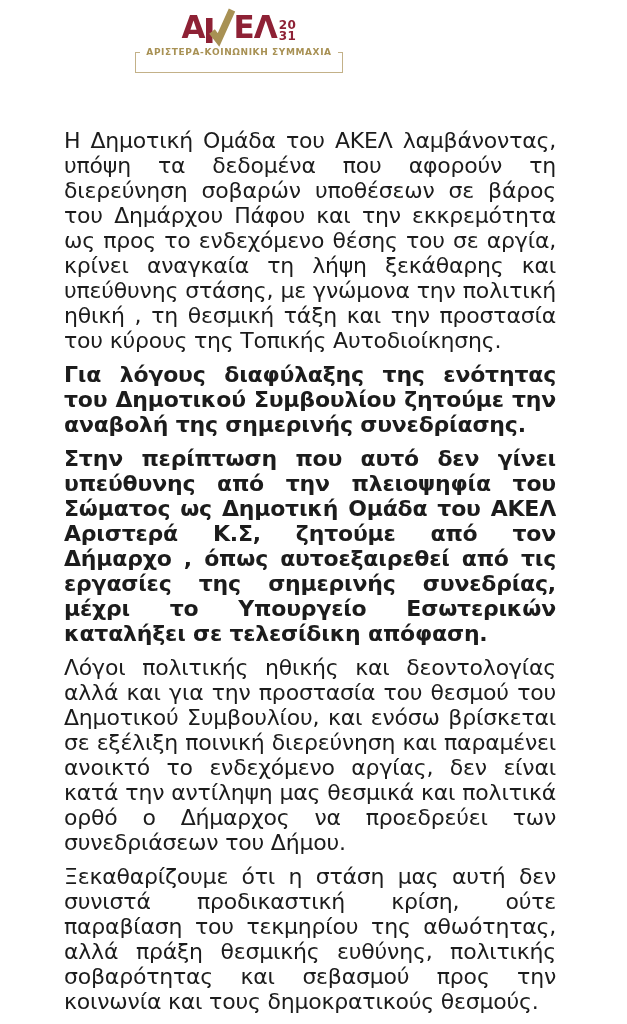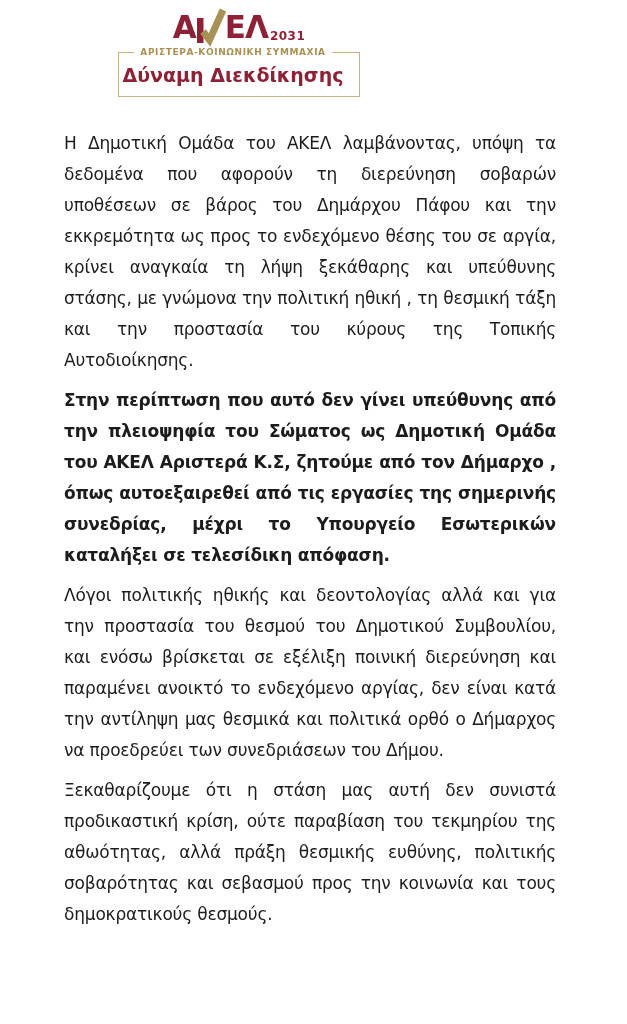--- a/index.html
+++ b/index.html
@@ -43,37 +43,37 @@
   .k-mark{
     width:27px;
     height:33px;
     overflow:visible;
     margin:0 1px;
   }
   .k-stem{fill:var(--maroon);}
   .k-check{stroke:var(--gold);stroke-width:7;fill:none;}
   .year-stack{
     display:flex;
-    flex-direction:row;
+    flex-direction:column;
     align-items:flex-start;
     margin-left:2px;
     margin-bottom:1px;
   }
   .year-line{
     font-size:12px;
     font-weight:bold;
     line-height:11px;
     color:var(--maroon);
     letter-spacing:0.5px;
   }
   .tagline-box{
     width:188px;
     border:1.5px solid var(--gold-border);
     text-align:center;
-    padding:5px 16px 10px 4px;
+    padding:5px 4px 10px 4px;
   }
   .tagline-box legend{
     font-size:9px;
     font-weight:bold;
     letter-spacing:0.6px;
     color:var(--gold);
     padding:0 6px;
     white-space:nowrap;
   }
   .slogan{
@@ -84,22 +84,22 @@
     white-space:nowrap;
   }
   
   .doc-body{
     position:absolute;
     top:128px;
     left:64px;
     width:492px;
   }
   .doc-body p{
-    font-size:17px;
-    line-height:31px;
+    font-size:22px;
+    line-height:25px;
     text-align:justify;
     margin-bottom:9px;
     letter-spacing:-0.2px;
   }
   .doc-body p.bold{font-weight:bold;}
 </style>
 </head>
 <body>
 
 <header class="logo-block">
@@ -110,23 +110,23 @@
       <polyline class="k-check" points="6,21.5 12.5,30 26,0"></polyline>
     </svg>
     <span class="logo-letter">ΕΛ</span>
     <span class="year-stack">
       <span class="year-line">20</span>
       <span class="year-line">31</span>
     </span>
   </div>
   <fieldset class="tagline-box">
     <legend>ΑΡΙΣΤΕΡΑ-ΚΟΙΝΩΝΙΚΗ ΣΥΜΜΑΧΙΑ</legend>
-    <div class="slogan">Δύναμη Διεκδίκησης</div>
   </fieldset>
 </header>
 
 <main class="doc-body">
   <p>Η Δημοτική Ομάδα του ΑΚΕΛ λαμβάνοντας, υπόψη τα δεδομένα που αφορούν τη διερεύνηση σοβαρών υποθέσεων σε βάρος του Δημάρχου Πάφου και την εκκρεμότητα ως προς το ενδεχόμενο θέσης του σε αργία, κρίνει αναγκαία τη λήψη ξεκάθαρης και υπεύθυνης στάσης, με γνώμονα την πολιτική ηθική , τη θεσμική τάξη και την προστασία του κύρους της Τοπικής Αυτοδιοίκησης.</p>
+  <p class="bold">Για λόγους διαφύλαξης της ενότητας του Δημοτικού Συμβουλίου ζητούμε την αναβολή της σημερινής συνεδρίασης.</p>
   <p class="bold">Στην περίπτωση που αυτό δεν γίνει υπεύθυνης από την πλειοψηφία του Σώματος ως Δημοτική Ομάδα του ΑΚΕΛ Αριστερά Κ.Σ, ζητούμε από τον Δήμαρχο , όπως αυτοεξαιρεθεί από τις εργασίες της σημερινής συνεδρίας, μέχρι το Υπουργείο Εσωτερικών καταλήξει σε τελεσίδικη απόφαση.</p>
   <p>Λόγοι πολιτικής ηθικής και δεοντολογίας αλλά και για την προστασία του θεσμού του Δημοτικού Συμβουλίου, και ενόσω βρίσκεται σε εξέλιξη ποινική διερεύνηση και παραμένει ανοικτό το ενδεχόμενο αργίας, δεν είναι κατά την αντίληψη μας θεσμικά και πολιτικά ορθό ο Δήμαρχος να προεδρεύει των συνεδριάσεων του Δήμου.</p>
   <p>Ξεκαθαρίζουμε ότι η στάση μας αυτή δεν συνιστά προδικαστική κρίση, ούτε παραβίαση του τεκμηρίου της αθωότητας, αλλά πράξη θεσμικής ευθύνης, πολιτικής σοβαρότητας και σεβασμού προς την κοινωνία και τους δημοκρατικούς θεσμούς.</p>
 
 </main>
 
 </body></html>

